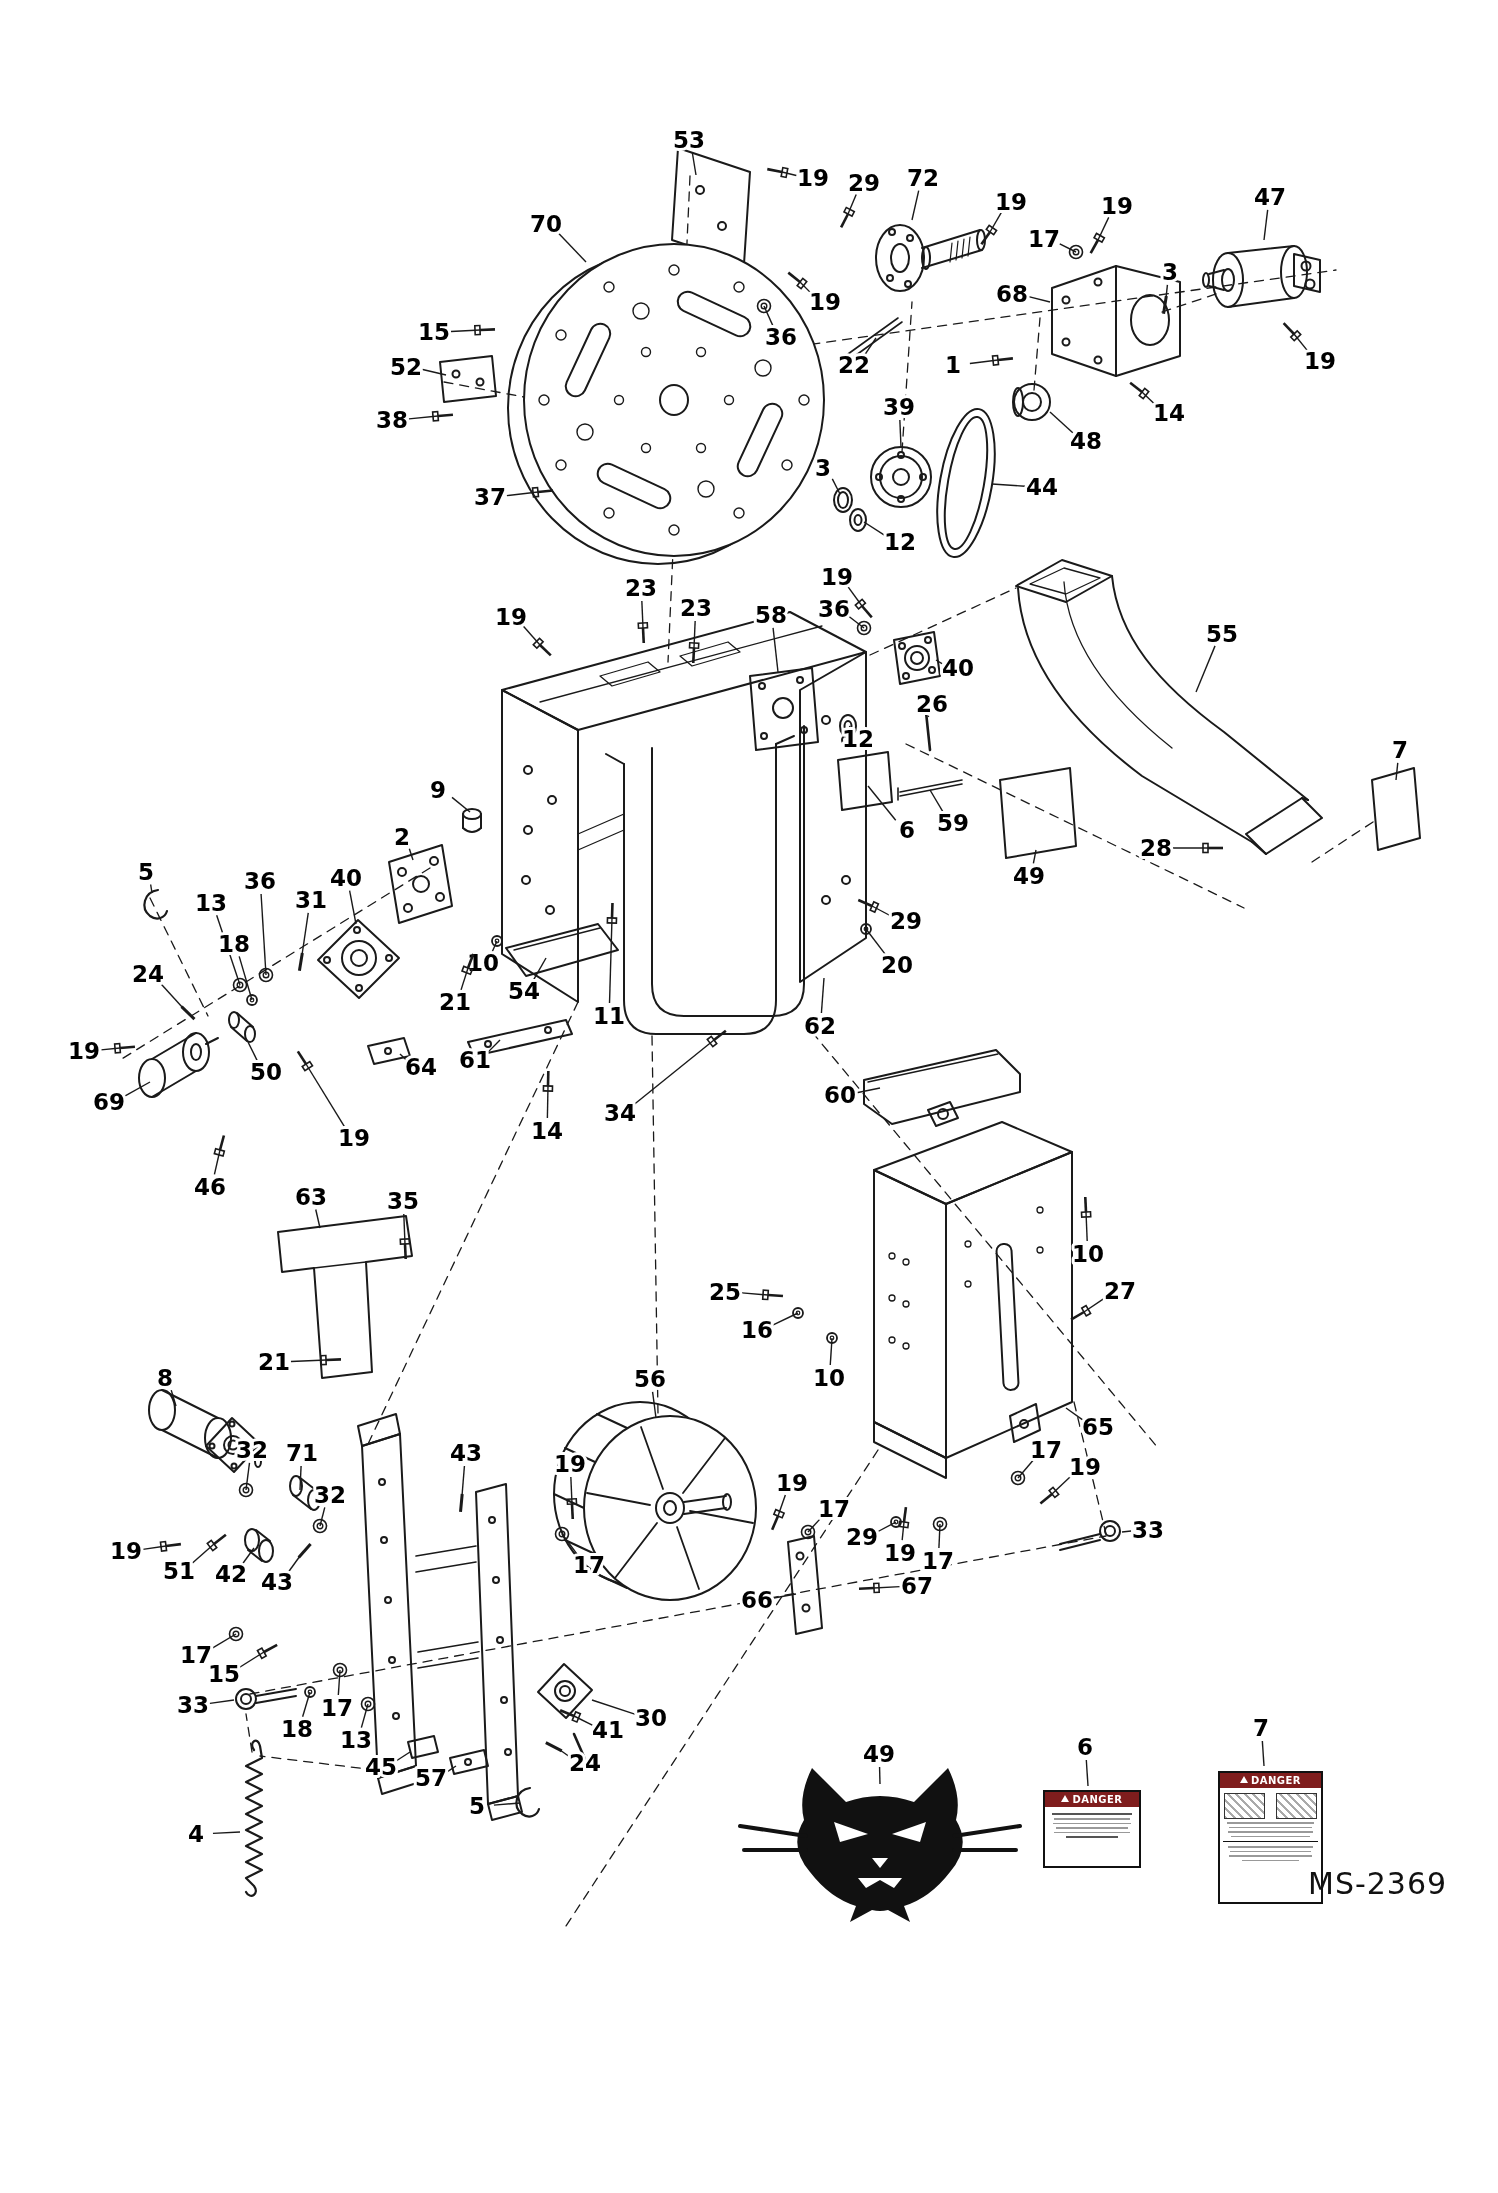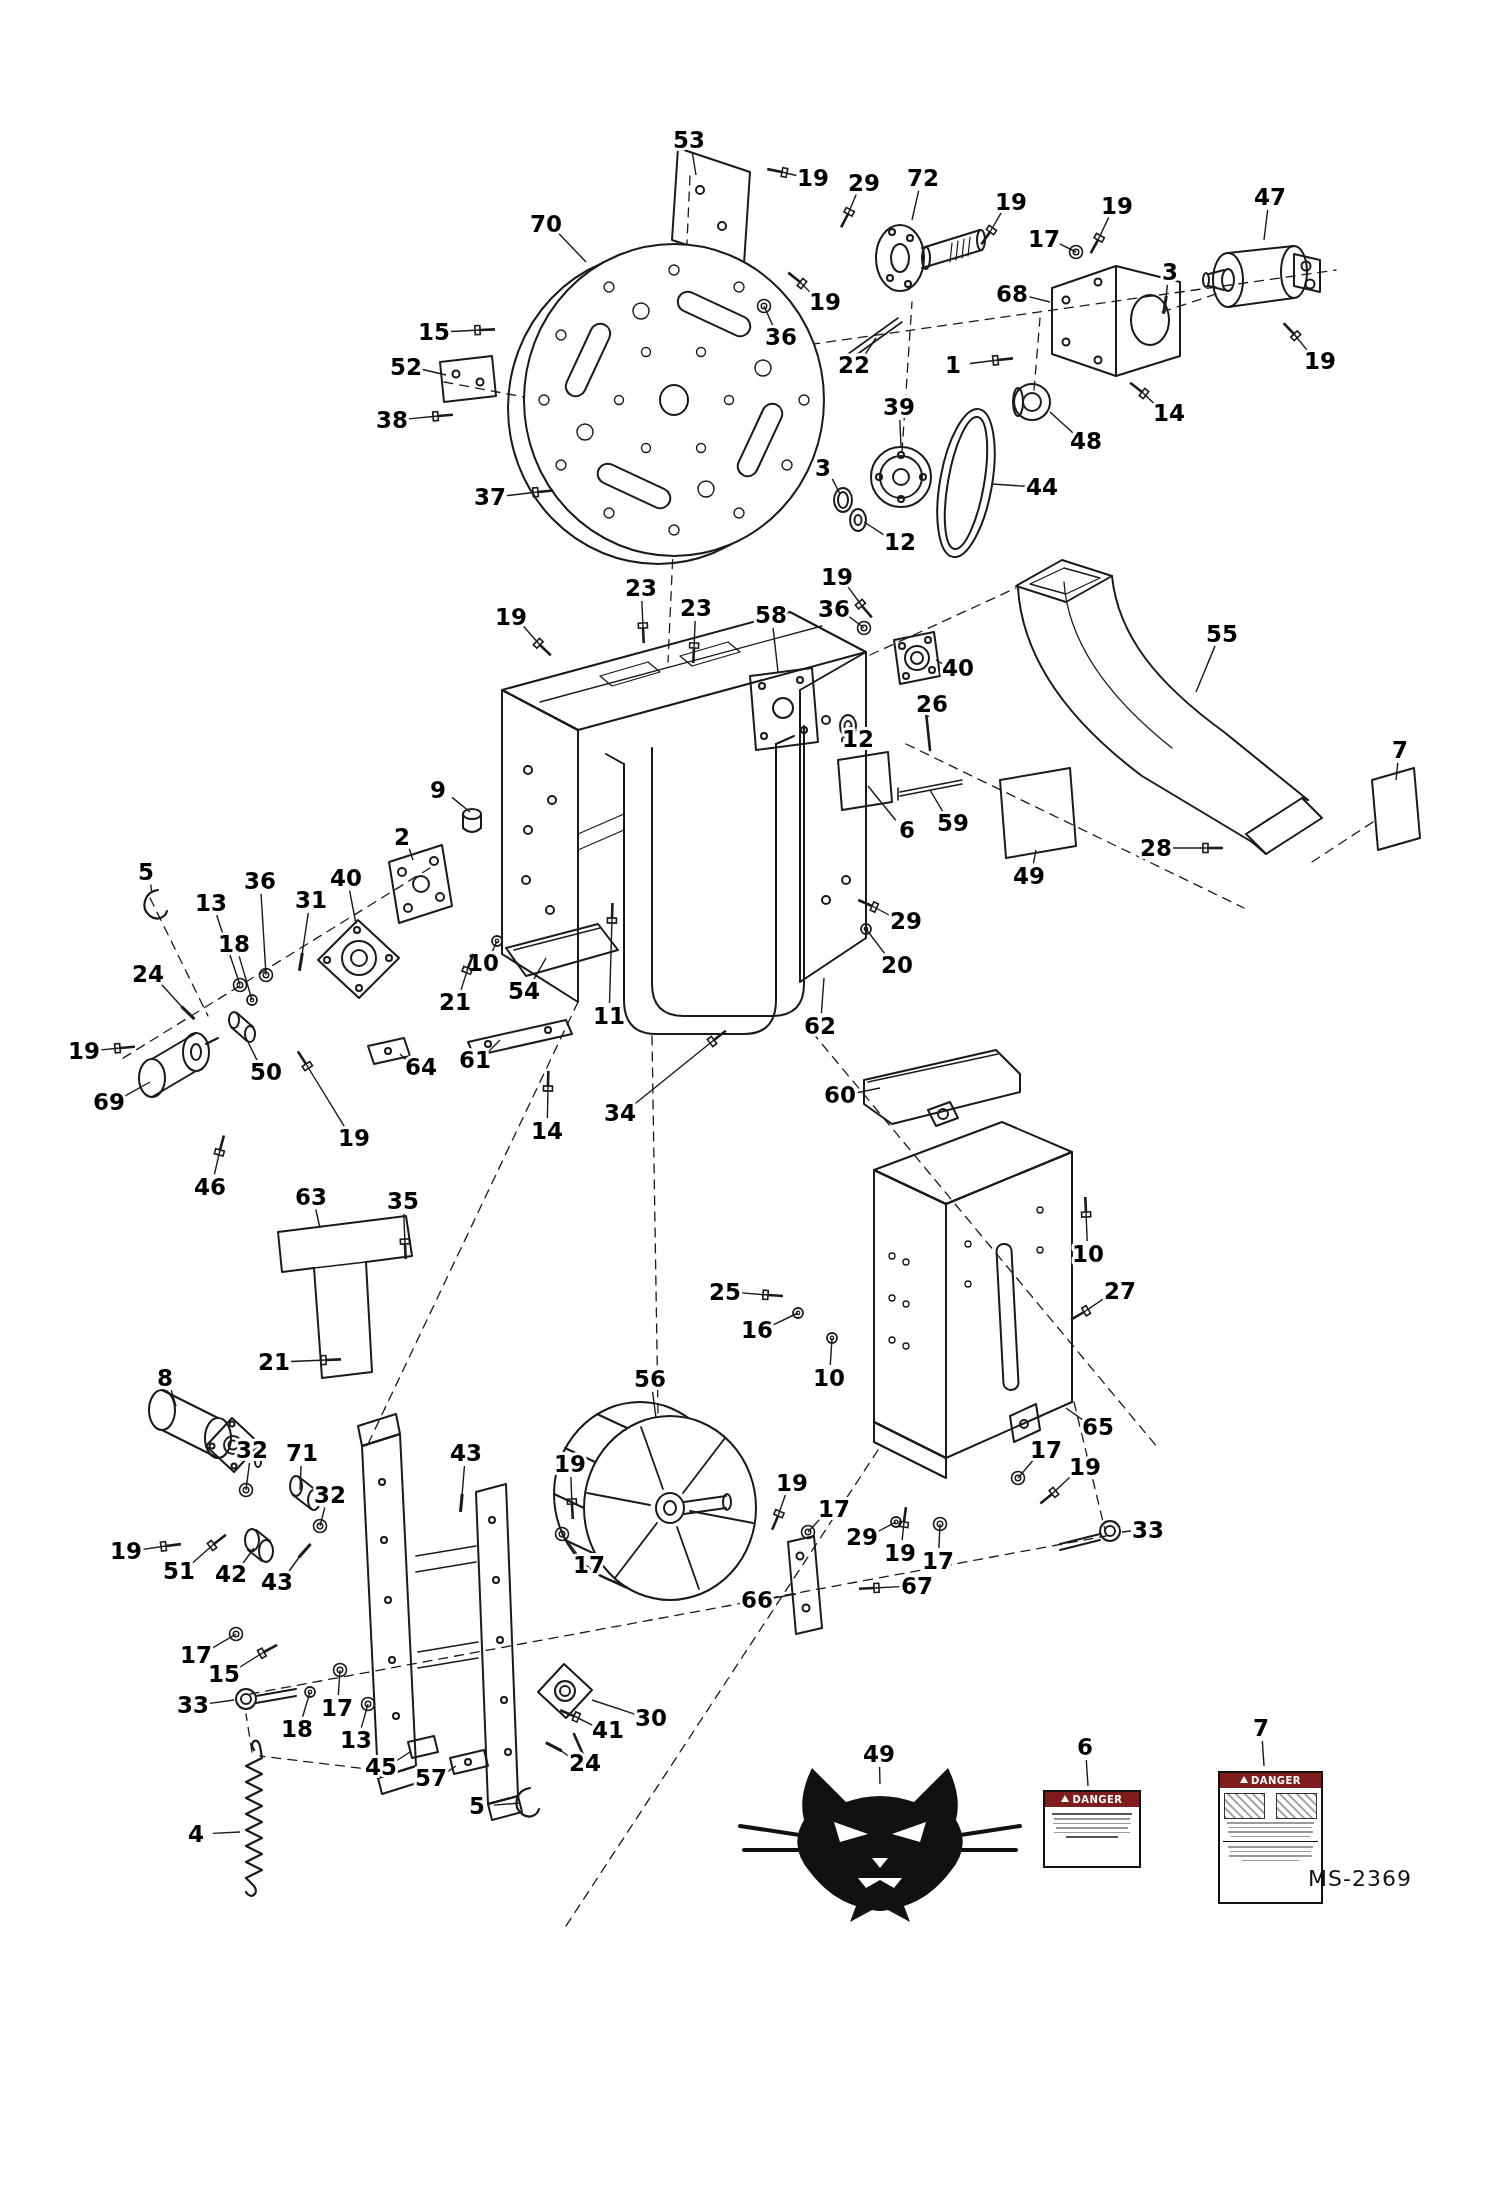--- a/index.html
+++ b/index.html
@@ -1,21 +1,21 @@
 <!DOCTYPE html>
 <html><head>
 <meta charset="utf-8">
 <style>
   html,body{margin:0;padding:0;background:#fff;}
   .page{position:relative;width:1498px;height:2193px;background:#fff;overflow:hidden;
         font-family:"DejaVu Sans",sans-serif;}
   svg.diagram{position:absolute;left:0;top:0;display:block;}
   .callout{font-family:"DejaVu Sans",sans-serif;font-size:23px;font-weight:bold;fill:#000;
            paint-order:stroke;stroke:#fff;stroke-width:6px;stroke-linejoin:round;}
-  .figure-id{position:absolute;left:1308px;top:1866px;font-size:22px;color:#111;letter-spacing:1px;}
+  .figure-id{position:absolute;left:1308px;top:1866px;font-size:30px;color:#111;letter-spacing:1px;}
   .danger{position:absolute;background:#fff;border:2px solid #111;box-sizing:border-box;
           display:flex;flex-direction:column;overflow:hidden;}
   .danger-head{background:#7f1d1d;color:#fff;font-weight:bold;text-align:center;font-size:10px;
                line-height:15px;height:15px;flex:0 0 auto;letter-spacing:.5px;}
   .warn-tri{display:inline-block;width:0;height:0;border-left:4px solid transparent;
             border-right:4px solid transparent;border-bottom:7px solid #fff;margin-right:3px;
             vertical-align:1px;}
   .danger-body{flex:1;padding:3px 3px;}
   .tline{height:2px;background:#555;margin:3px auto 0 auto;}
   .tline.faint{background:#999;height:1.5px;}

